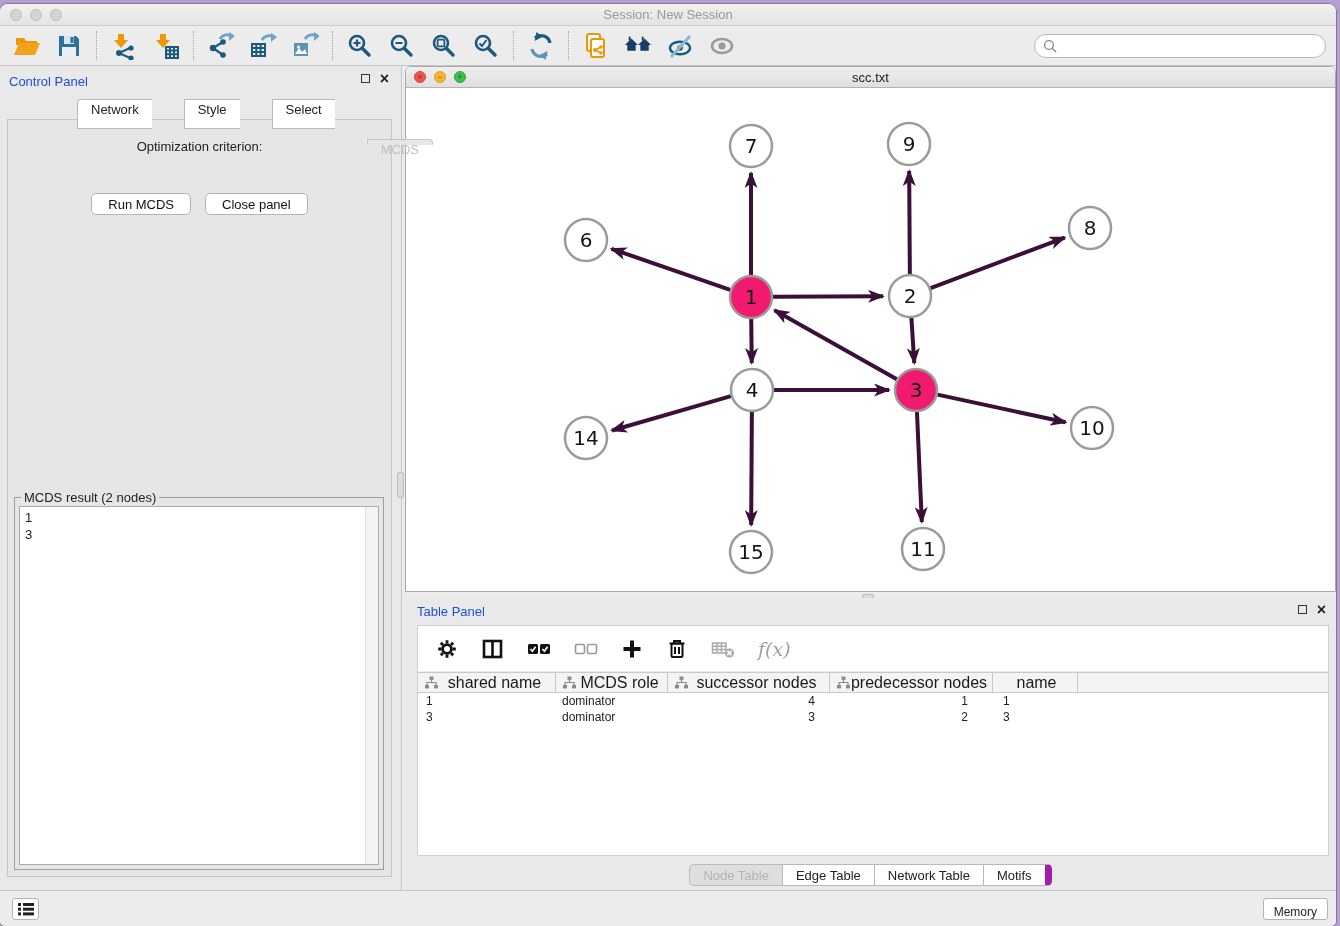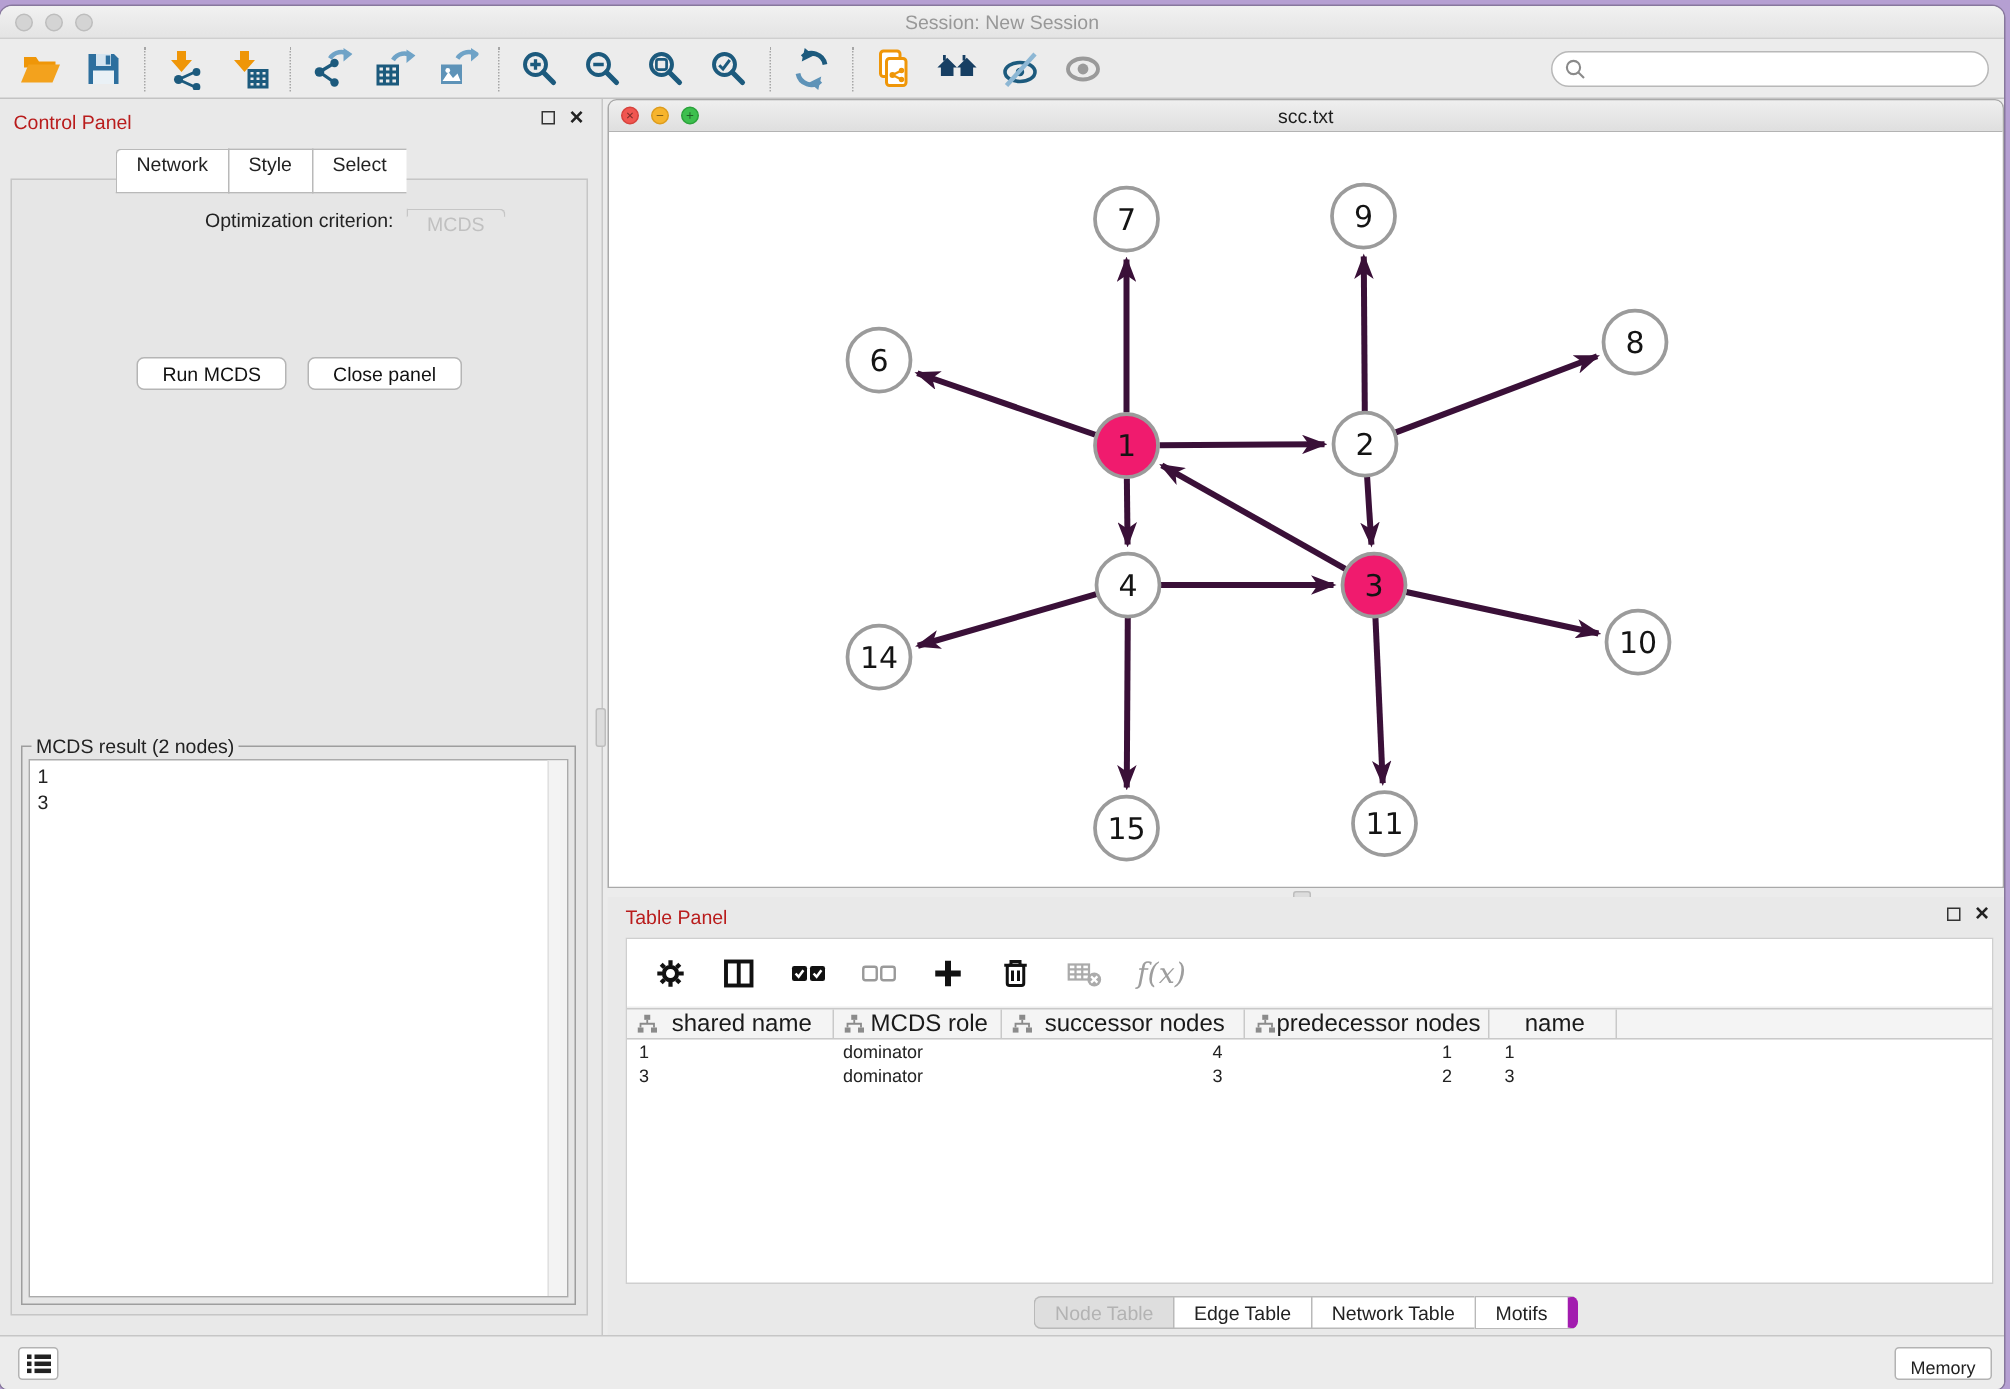--- a/index.html
+++ b/index.html
@@ -27,41 +27,41 @@
   .tb-sep { width:0; height:30px; border-left:1px dotted #a6a6a6; }
   .tb-icon { width:28px; height:28px; display:flex; align-items:center; justify-content:center; }
   .tb-icon svg { display:block; }
   .search-box { margin-left:auto; width:292px; height:24px; background:#fff; border:1px solid #b8b8b8;
     border-radius:12px; display:flex; align-items:center; padding:0 8px; gap:5px; }
   .search-box input { border:none; outline:none; flex:1; font-size:13px; background:transparent; font-family:inherit; }
 
   
   .control-panel { position:absolute; top:62px; left:0; width:402px; bottom:36px; background:#e9e9e9; border-right:1px solid #c7c7c7; }
   .panel-head { position:absolute; top:0; left:0; right:0; height:30px; }
-  .panel-head .ph-title { position:absolute; left:9px; top:8px; font-size:13px; color:#b91c1c; }
+  .panel-head .ph-title { position:absolute; left:9px; top:8px; font-size:13px; color:#1d4ed8; }
   .ph-icons { position:absolute; right:12px; top:8px; display:flex; gap:10px; align-items:center; }
   .float-ic { width:9px; height:9px; border:1.5px solid #333; display:inline-block; }
   .close-ic { font-size:16px; font-weight:bold; color:#222; line-height:9px; }
-  .cp-tabs { position:absolute; top:33px; left:77px; display:flex; height:30px; z-index:2; }
+  .cp-tabs { position:absolute; top:33px; left:77px; display:flex; height:30px; z-index:2;gap:32px; }
   .cp-tab { padding:2px 13px; font-size:13px; background:#fff; border:1px solid #b9b9b9; border-right:none; }
   .cp-tab:first-child { border-radius:4px 0 0 0; }
   .cp-tab:last-child { border-right:1px solid #c6c6c6; border-radius:0 4px 0 0; }
   .cp-tab.sel { background:#e6e6e6; color:#c0c0c0; border-color:#c6c6c6; border-bottom:1px solid #e6e6e6;margin-top:40px; }
   .cp-box { position:absolute; left:7px; right:9px; top:53px; bottom:13px;
     background:#e6e6e6; border:1px solid #c6c6c6; }
   .opt-label { position:absolute; top:19px; left:0; right:0; text-align:center; font-size:13px; }
   .combo { position:absolute; left:37px; right:40px; top:42px; height:22px; background:#fff;
     border:1px solid #adadad; border-radius:4px; font-size:13px; display:flex; align-items:center; padding:0 22px 0 13px; }
   .combo .arrows { position:absolute; right:7px; top:3px; display:flex; flex-direction:column; gap:2px; }
   .combo .arrows i { width:0; height:0; border-left:4px solid transparent; border-right:4px solid transparent; }
   .combo .arrows i.up { border-bottom:5px solid #555; }
   .combo .arrows i.dn { border-top:5px solid #555; }
   .cp-buttons { position:absolute; top:73px; left:0; right:0; display:flex; justify-content:center; gap:14px; }
   .btn { height:22px; background:#fff; border:1px solid #b5b5b5; border-radius:5px;
-    font-size:13px; font-family:inherit; padding:0 16px; color:#111;margin-top:45px; }
+    font-size:13px; font-family:inherit; padding:0 16px; color:#111; }
   .result-group { position:absolute; left:6px; right:7px; top:377px; bottom:6px; border:1px solid #9e9e9e; }
   .result-legend { position:absolute; top:-8px; left:6px; background:#e6e6e6; padding:0 3px; font-size:13px; }
   .result-area { position:absolute; inset:8px 4px 4px 4px; background:#fff; border:1px solid #ababab; font-size:13px; line-height:17px; padding:2px 5px; }
   .result-scroll { position:absolute; top:0; bottom:0; right:0; width:13px; background:#f3f3f3; border-left:1px solid #e0e0e0; }
 
   
   .v-grip { position:absolute; left:397px; top:468px; width:7px; height:26px; background:#dcdcdc; border:1px solid #bdbdbd; border-radius:2px; }
   .h-grip { position:absolute; left:862px; top:590px; width:12px; height:7px; background:#dcdcdc; border:1px solid #bdbdbd; border-radius:2px; }
 
   

